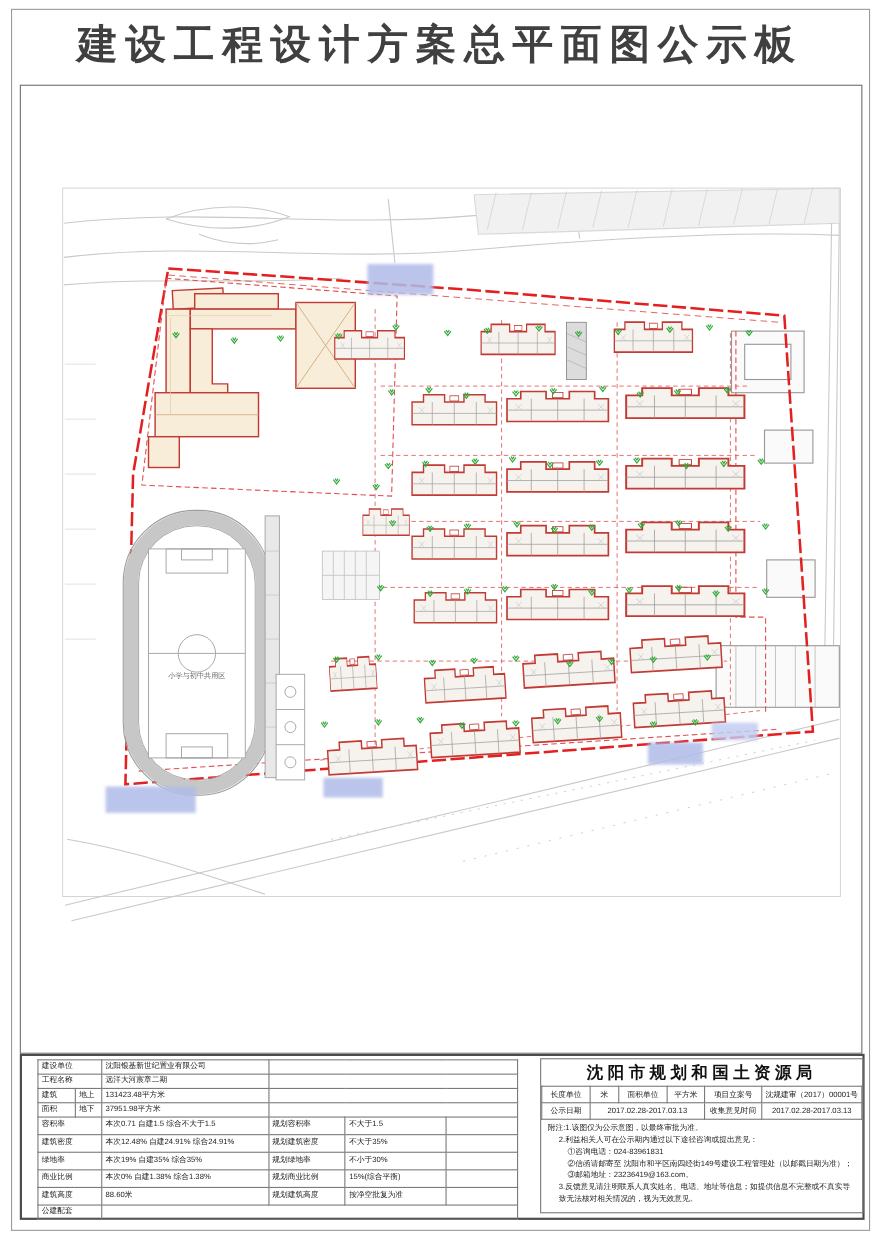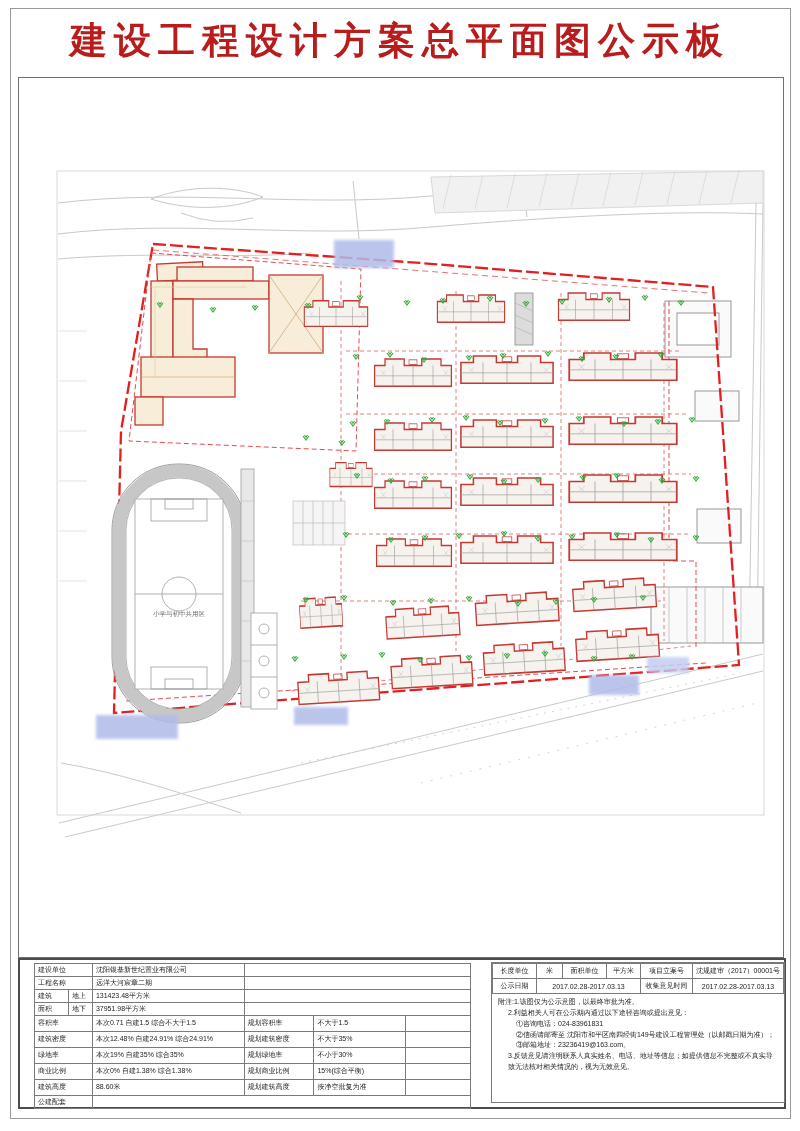--- a/index.html
+++ b/index.html
@@ -2,21 +2,21 @@
 <html><head>
 <meta charset="utf-8">
 <style>
   html,body{margin:0;padding:0;background:#fdfdfd;}
   .page{position:relative;width:800px;height:1131px;background:#fff;overflow:hidden;
         font-family:"Liberation Sans",sans-serif;color:#222;}
   .outer-frame{position:absolute;left:10px;top:8px;width:779px;height:1109px;
         border:1px solid #9a9a9a;background:#fff;}
   .title{position:absolute;left:0;top:16px;width:800px;text-align:center;
         font-family:"Liberation Serif","DejaVu Serif",serif;font-weight:bold;
-        font-size:37px;letter-spacing:7px;color:#b91c1c;}
+        font-size:37px;letter-spacing:7px;color:#404040;}
   .plan-panel{position:absolute;left:18px;top:77px;width:764px;height:879px;
         border:1px solid #6f6f6f;background:#fff;}
   .plan-panel svg{position:absolute;left:0;top:0;}
   
   .bottom{position:absolute;left:18px;top:958px;width:764px;height:147px;
         border:2px solid #4c4c4c;background:#fff;}
   table{border-collapse:collapse;}
   .info-tbl{position:absolute;left:14px;top:3px;width:437px;font-size:7px;line-height:1.15;}
   .info-tbl td{border:1px solid #7a7a7a;padding:0.5px 3px;color:#222;vertical-align:middle;}
   .info-tbl tr.rs{height:13px;} .info-tbl tr.rm{height:16px;}
@@ -331,20 +331,21 @@
         <td></td>
       </tr>
       <tr class="rs">
         <td colspan="2">公建配套</td>
         <td colspan="4"></td>
       </tr>
     </tbody>
       </table>
 
     <div class="auth">
+      <div class="auth-name">沈阳市规划和国土资源局</div>
       <table class="auth-tbl">
         <colgroup>
             <col style="width:44px">
             <col style="width:26px">
             <col style="width:44px">
                   <col style="width:34px">
             <col style="width:52px">
             <col>
           </colgroup>
         <tbody>

